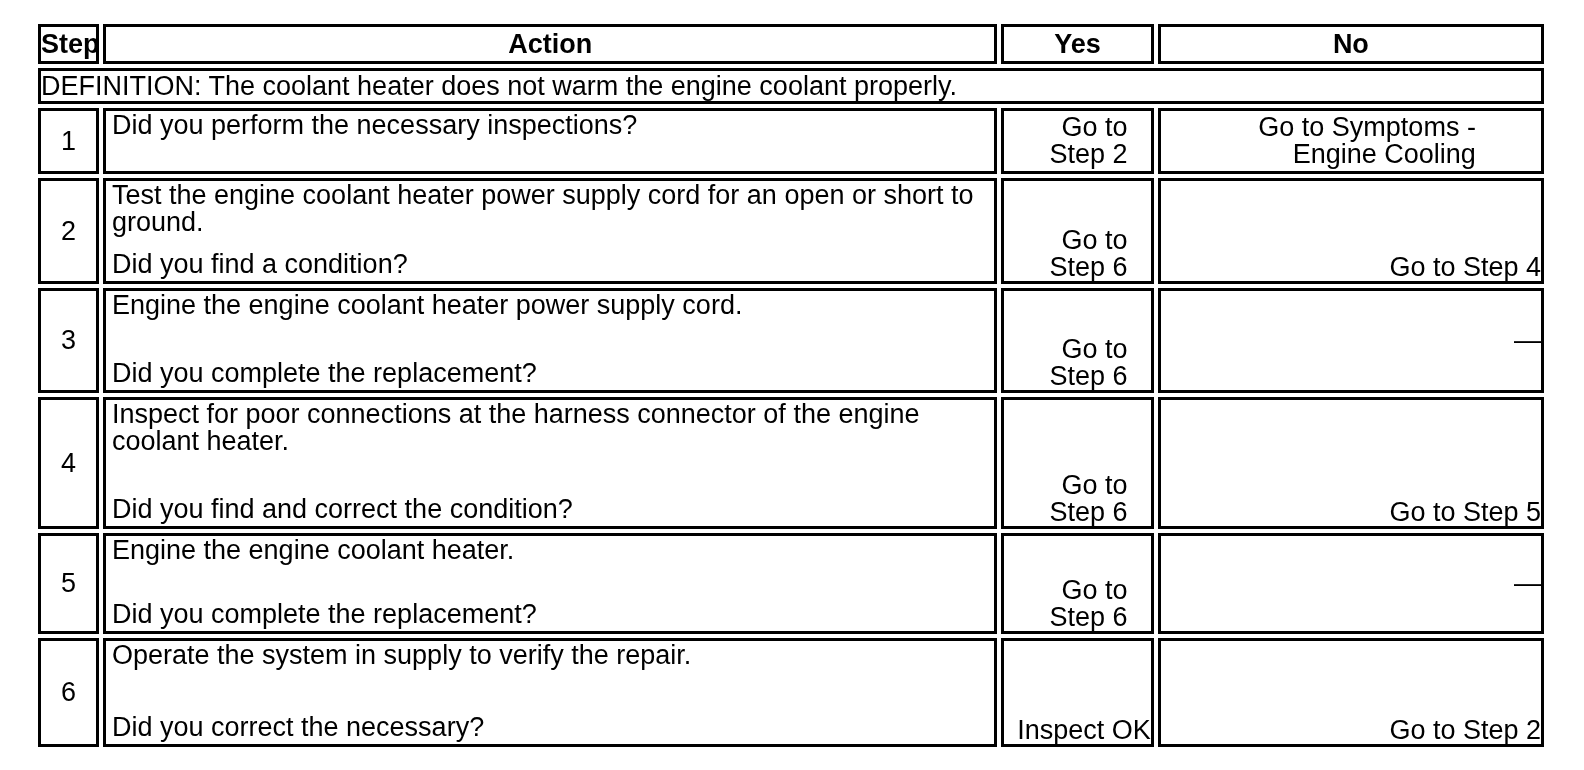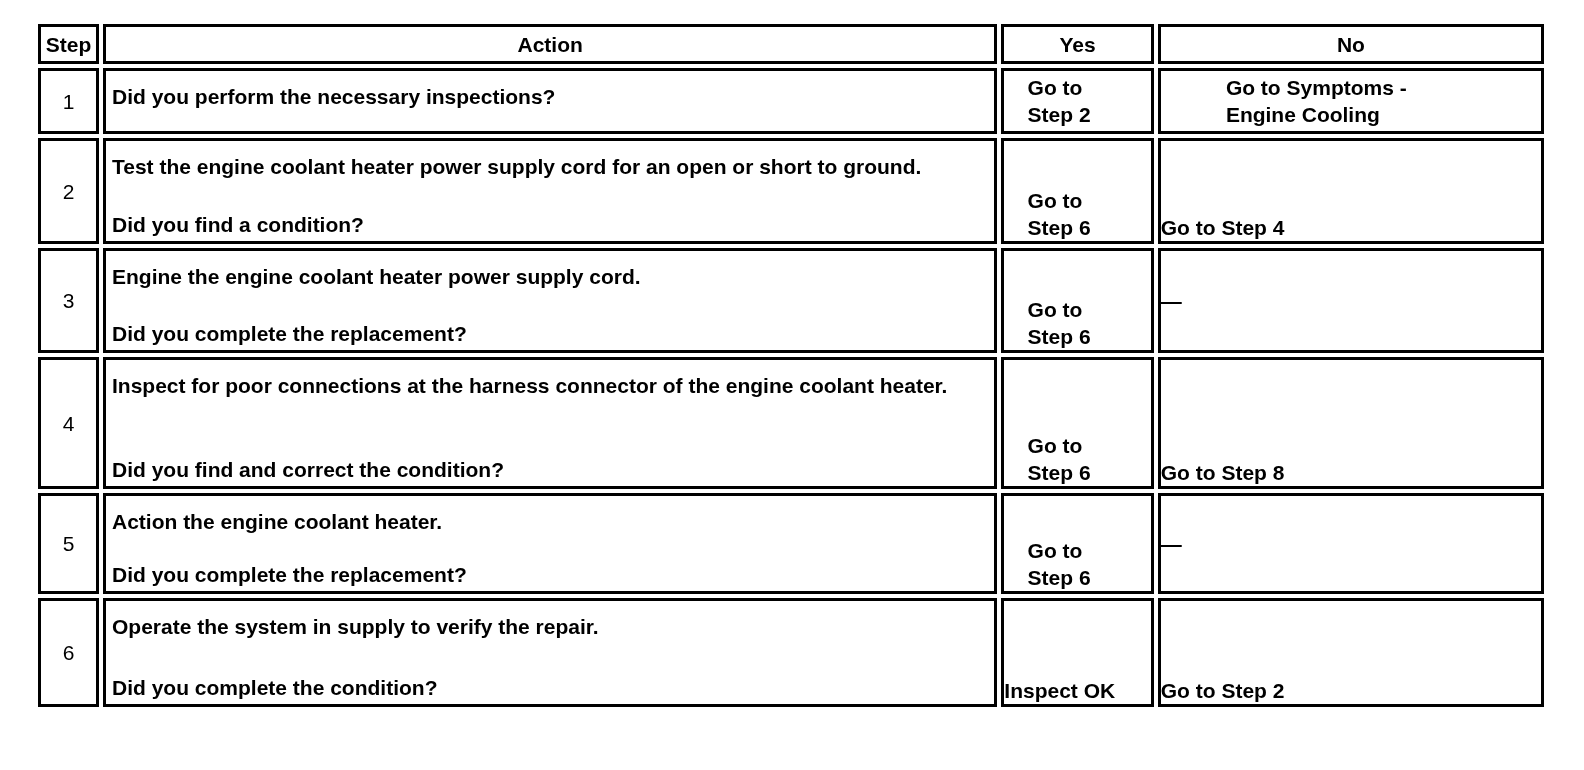--- a/index.html
+++ b/index.html
@@ -16,21 +16,21 @@
     left: 34px;
     top: 20px;
     border-collapse: separate;
     border-spacing: 4px;
     table-layout: fixed;
     width: 1514px;
   }
   .diag-table td, .diag-table th {
     border: 3px solid #000000;
     background: #ffffff;
-    font-size: 21px;
+    font-size: 27px;
     line-height: 27px;
     padding: 0;
     overflow: hidden;
   }
   col.c-step   { width: 60px; }
   col.c-action { width: 880px; }
   col.c-yes    { width: 150px; }
   col.c-no     { width: 380px; }
 
   th {
@@ -52,28 +52,26 @@
   }
   .action-cell {
     vertical-align: top;
     text-align: left;
   }
   .action-inner {
     display: flex;
     flex-direction: column;
     justify-content: flex-start;
     height: 100%;
-    padding: 12px 6px 3px 6px;
+    padding: 1px 6px 3px 6px;
     box-sizing: border-box;
-    font-weight: bold;
   }
   .action-question { margin-top: auto; }
   .yes-cell, .no-cell {
-    text-align: left;
-    font-weight: bold;
+    text-align: right;
   }
   .yes-cell .wrap-narrow {
     display: block;
     max-width: 100px;
     margin: 0 auto;
   }
   .no-cell .wrap-medium {
     display: block;
     max-width: 250px;
     margin: 2px auto;
@@ -101,20 +99,23 @@
   </colgroup>
 
   <tbody>
       <tr>
     <th>Step</th>
     <th>Action</th>
     <th>Yes</th>
     <th>No</th>
   </tr>
 
+  <tr>
+    <td class="definition-cell" colspan="4">DEFINITION: The coolant heater does not warm the engine coolant properly.</td>
+  </tr>
 
   <tr class="row-h1">
     <td class="step-cell">1</td>
     <td class="action-cell">
       <div class="action-inner">
         <div>Did you perform the necessary inspections?</div>
         <div class="action-question"></div>
       </div>
     </td>
     <td class="yes-cell vm">
@@ -157,42 +158,42 @@
     <td class="step-cell">4</td>
     <td class="action-cell">
       <div class="action-inner">
         <div>Inspect for poor connections at the harness connector of the engine coolant heater.</div>
         <div class="action-question">Did you find and correct the condition?</div>
       </div>
     </td>
     <td class="yes-cell vb">
           <span class="wrap-narrow">Go to Step 6</span>
         </td>
-    <td class="no-cell vb"><span>Go to Step 8</span></td>
+    <td class="no-cell vb"><span>Go to Step 5</span></td>
   </tr>
 
   <tr class="row-h5">
     <td class="step-cell">5</td>
     <td class="action-cell">
       <div class="action-inner">
-        <div>Action the engine coolant heater.</div>
+        <div>Engine the engine coolant heater.</div>
         <div class="action-question">Did you complete the replacement?</div>
       </div>
     </td>
     <td class="yes-cell vb">
           <span class="wrap-narrow">Go to Step 6</span>
         </td>
     <td class="no-cell vm"><span>—</span></td>
   </tr>
 
   <tr class="row-h6">
     <td class="step-cell">6</td>
     <td class="action-cell">
       <div class="action-inner">
         <div>Operate the system in supply to verify the repair.</div>
-        <div class="action-question">Did you complete the condition?</div>
+        <div class="action-question">Did you correct the necessary?</div>
       </div>
     </td>
     <td class="yes-cell vb"><span>Inspect OK</span></td>
     <td class="no-cell vb"><span>Go to Step 2</span></td>
   </tr>
 </tbody>
   </table>
 
 </body></html>

